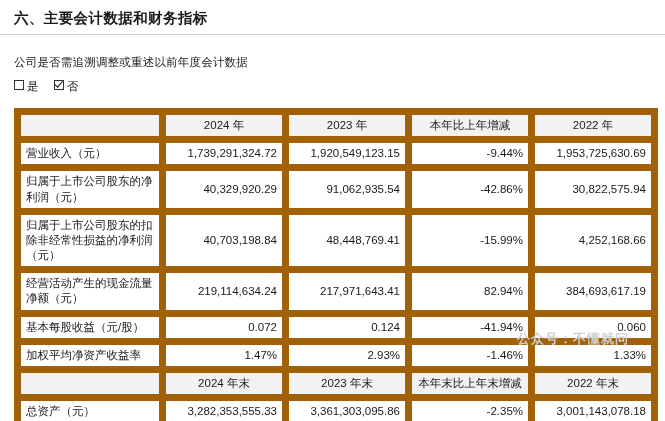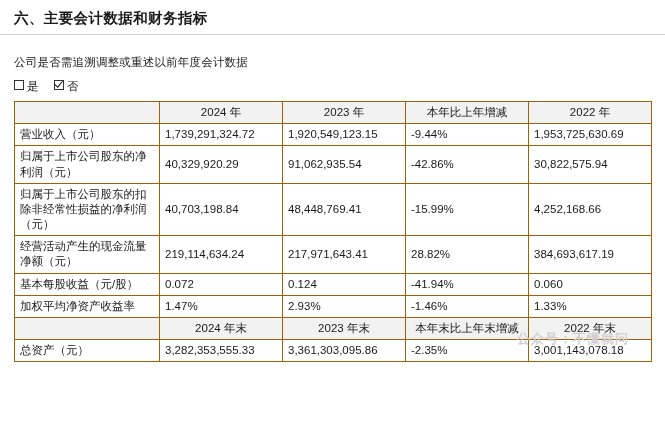--- a/index.html
+++ b/index.html
@@ -37,21 +37,21 @@
   .q-line {
     font-size: 11.5px;
     color: #1a1a1a;
     margin-top: 20px;
     margin-bottom: 9px;
     letter-spacing: 0.2px;
   }
   .opts {
     font-size: 11.5px;
     color: #1a1a1a;
-    margin-bottom: 7px;
+    margin-bottom: 14px;
     letter-spacing: 0.2px;
   }
   .opts .opt {
     display: inline-block;
     margin-right: 12px;
   }
   .box {
     display: inline-block;
     width: 8px;
     height: 8px;
@@ -76,41 +76,41 @@
     width: 637px;
     table-layout: fixed;
     font-size: 11.5px;
   }
   table.fin col.c0 { width: 145px; }
   table.fin col.c1 { width: 123px; }
   table.fin col.c2 { width: 123px; }
   table.fin col.c3 { width: 123px; }
   table.fin col.c4 { width: 123px; }
   table.fin td, table.fin th {
-    border: 1px solid #a16207;
+    border: 7px solid #a16207;
     padding: 3px 5px;
     vertical-align: middle;
     line-height: 1.32;
     font-weight: normal;
   }
   table.fin thead td, table.fin tr.subhead td {
     background: #f2f2f2;
     text-align: center;
     color: #1a1a1a;
   }
   table.fin thead td.blank, table.fin tr.subhead td.first {
     background: #f2f2f2;
   }
   td.label {
     text-align: left;
     color: #1a1a1a;
     word-break: break-all;
   }
   td.num {
-    text-align: left;
+    text-align: right;
     color: #1a1a1a;
     font-variant-numeric: tabular-nums;
   }
   .watermark {
     position: absolute;
     right: 36px;
     bottom: 6px;
     font-size: 13px;
     color: #cfcfcf;
     font-weight: bold;
@@ -174,21 +174,21 @@
         <td class="label">归属于上市公司股东的扣除非经常性损益的净利润（元）</td>
         <td class="num">40,703,198.84</td>
         <td class="num">48,448,769.41</td>
         <td class="num">-15.99%</td>
         <td class="num">4,252,168.66</td>
       </tr>
       <tr>
         <td class="label">经营活动产生的现金流量净额（元）</td>
         <td class="num">219,114,634.24</td>
         <td class="num">217,971,643.41</td>
-        <td class="num">28.82%</td>
+        <td class="num">82.94%</td>
         <td class="num">384,693,617.19</td>
       </tr>
       <tr>
         <td class="label">基本每股收益（元/股）</td>
         <td class="num">0.072</td>
         <td class="num">0.124</td>
         <td class="num">-41.94%</td>
         <td class="num">0.060</td>
       </tr>
       <tr>

